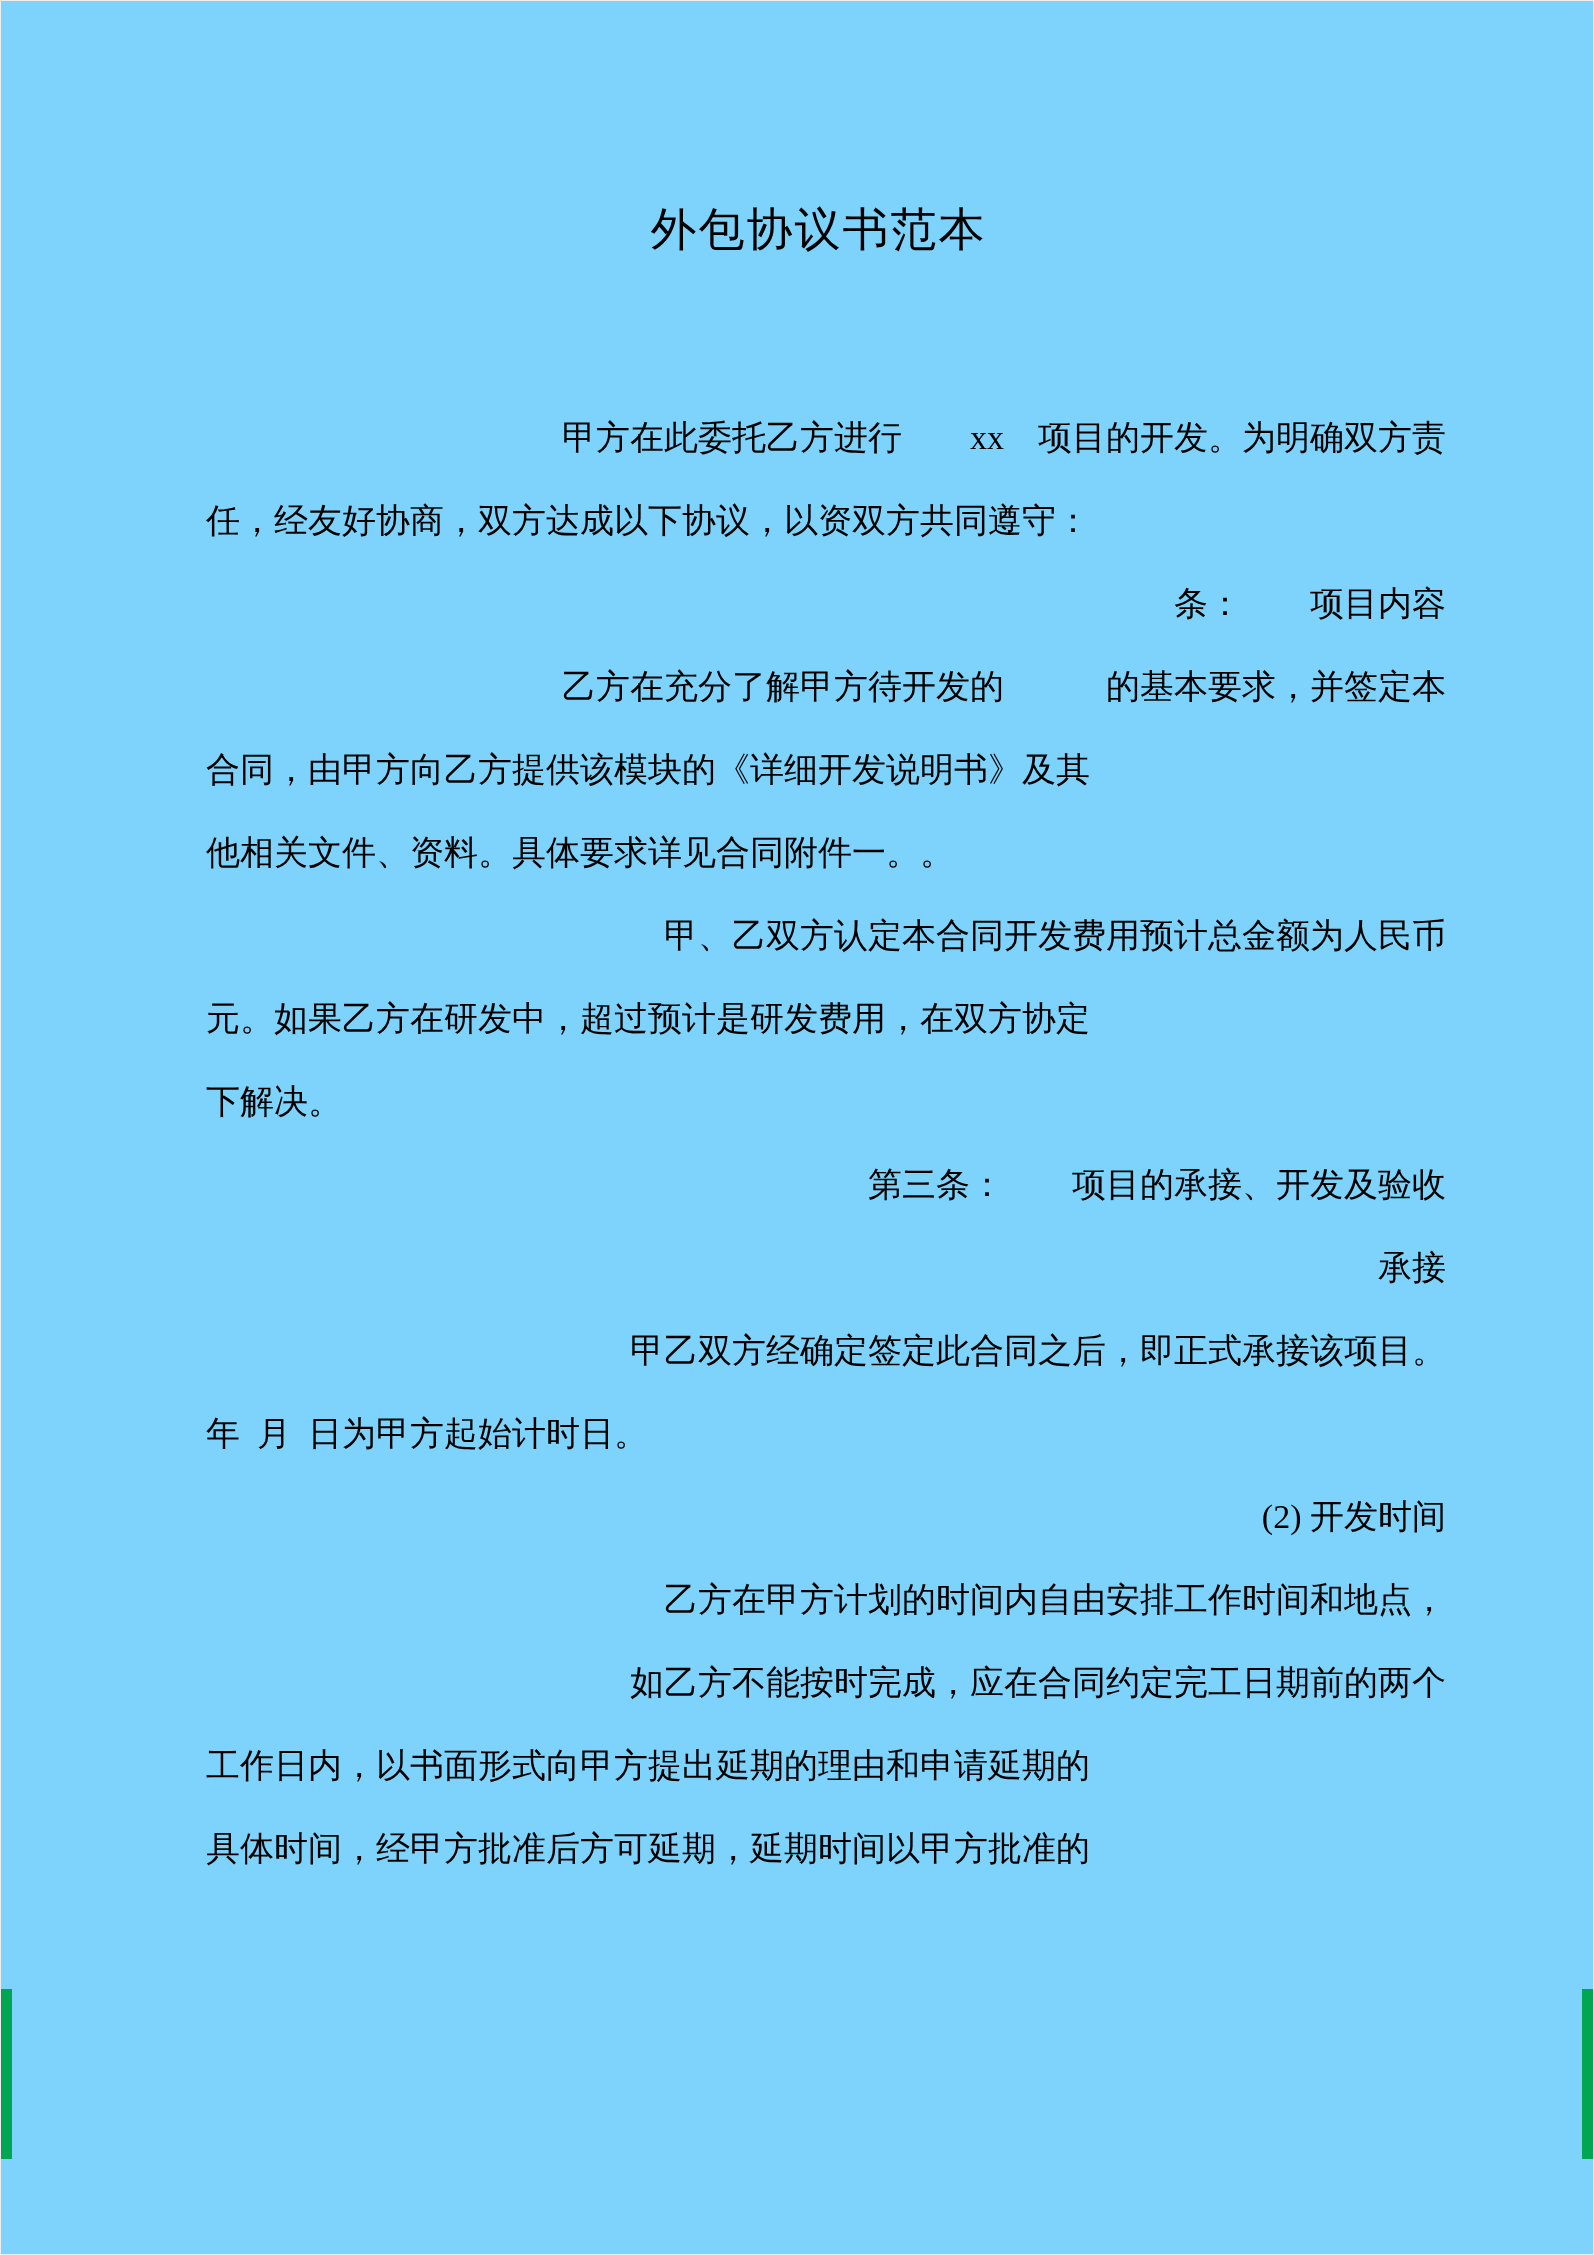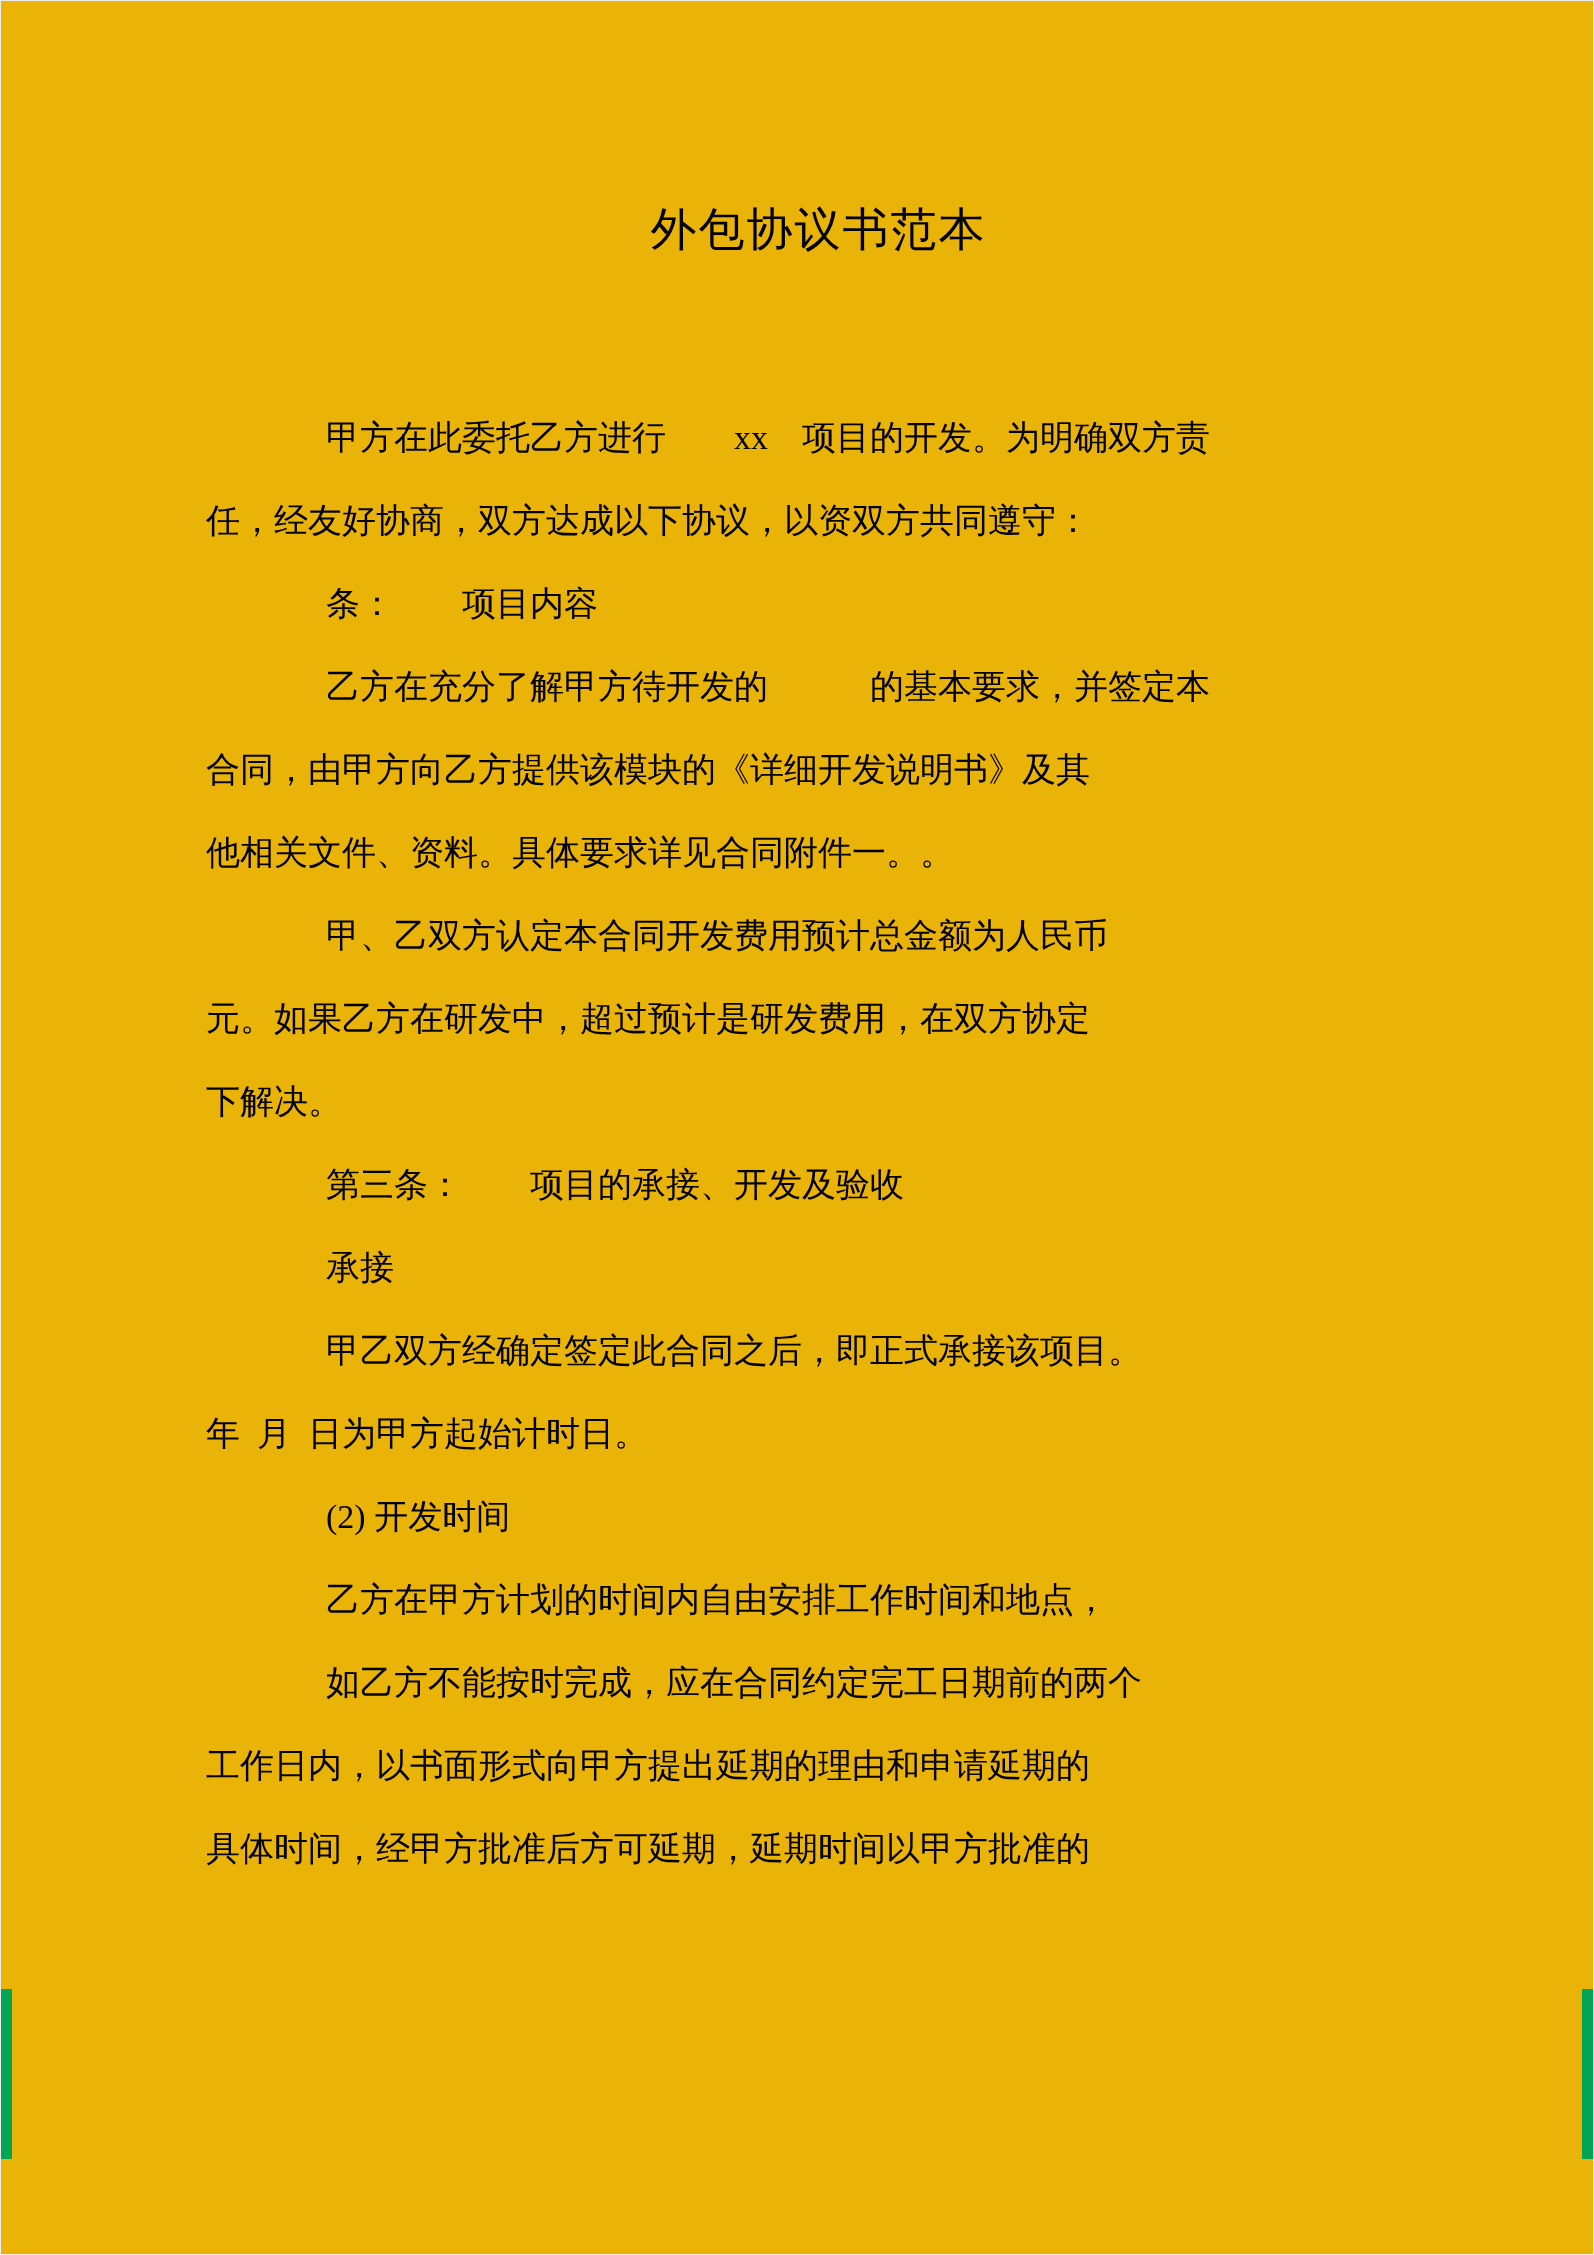--- a/index.html
+++ b/index.html
@@ -4,21 +4,21 @@
 <style>
   html, body {
     margin: 0;
     padding: 0;
     background: #ffffff;
   }
   .page {
     position: relative;
     width: 1594px;
     height: 2255px;
-    background: #eab308;
+    background: #7dd3fc;
     box-sizing: border-box;
     border: 1px solid #ededed;
     overflow: hidden;
     font-family: "Liberation Serif", "DejaVu Serif", serif;
     color: #000000;
   }
   .doc-title {
     position: absolute;
     top: 198px;
     left: 205px;
@@ -35,20 +35,21 @@
     left: 205px;
     width: 1240px;
     font-size: 34px;
   }
   .line {
     line-height: 83px;
     white-space: pre;
   }
   .line.indent {
     padding-left: 120px;
+    text-align: right;
   }
   .edge-bar {
     position: absolute;
     width: 11px;
     height: 170px;
     top: 1988px;
   }
   .edge-bar.left  { left: 0; }
   .edge-bar.right { right: 0; }
 </style>

